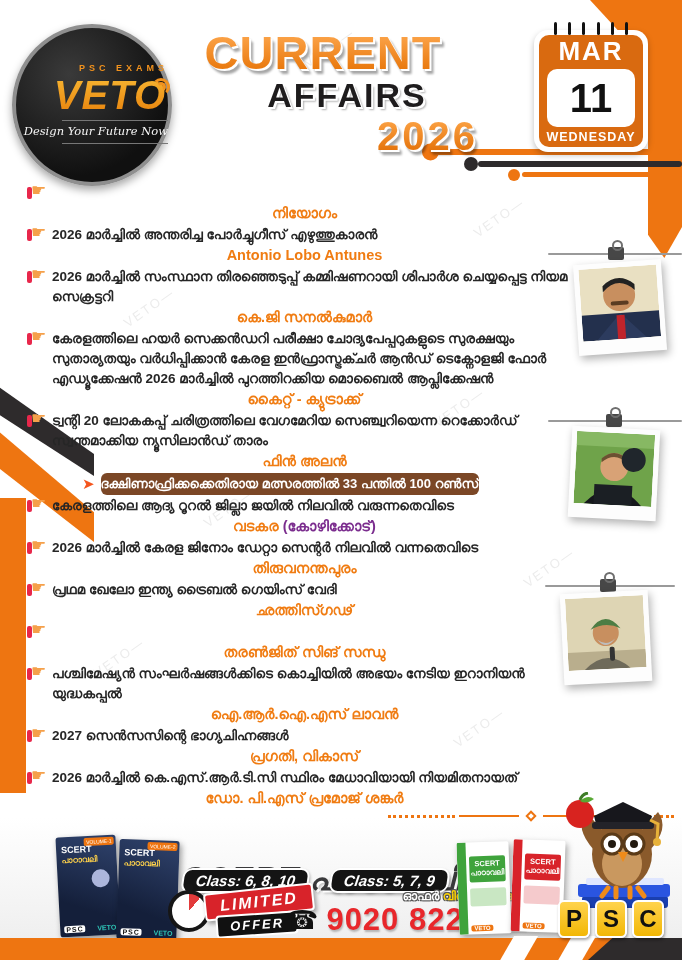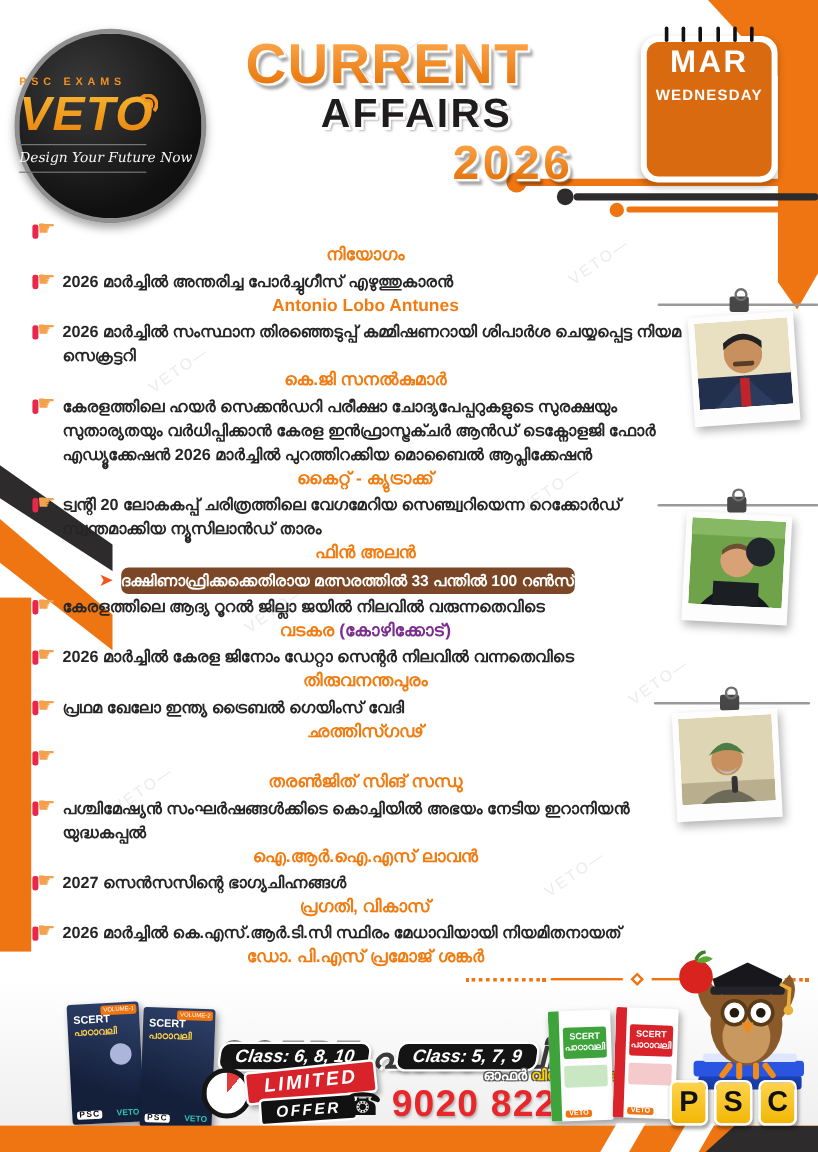--- a/index.html
+++ b/index.html
@@ -24,21 +24,21 @@
   .hl1 .dot { width:17px; height:17px; background:#ee7511; }
   .hl2 { left:478px; top:161px; width:204px; height:6px; background:#2e2b2c; }
   .hl2 .dot { width:14px; height:14px; background:#2e2b2c; }
   .hl3 { left:522px; top:172px; width:160px; height:5px; background:#ee7511; }
   .hl3 .dot { width:12px; height:12px; background:#ee7511; }
 
   
   .logo { position:absolute; left:12px; top:24px; width:160px; height:162px; border-radius:50%;
           background:radial-gradient(circle at 35% 30%, #3a3a3a, #101010 70%);
           border:4px solid #8f8f8f; box-shadow:0 4px 8px rgba(0,0,0,.35);
-          display:flex; flex-direction:column; align-items:flex-start; justify-content:center; }
+          display:flex; flex-direction:column; align-items:flex-end; justify-content:center; }
   .logo-top { color:#f2921d; font-size:9px; letter-spacing:4px; font-weight:bold; margin-bottom:2px; }
   .logo-name-row { position:relative; display:flex; align-items:center; }
   .logo-name { font-size:40px; font-weight:900; letter-spacing:1px; font-style:italic;
                background:linear-gradient(180deg,#f7b733,#e8820c);
                -webkit-background-clip:text; background-clip:text; color:transparent; line-height:1; }
   .wifi-arcs { position:relative; width:30px; height:30px; margin-left:-28px; }
   .wifi-arcs span { position:absolute; border:3px solid #f2921d; border-left-color:transparent;
                     border-bottom-color:transparent; border-radius:50%; }
   .wifi-a1 { width:10px; height:10px; right:2px; top:2px; }
   .wifi-a2 { width:18px; height:18px; right:-2px; top:-2px; }
@@ -241,20 +241,23 @@
     <div class="staples">
         <i></i>
         <i></i>
         <i></i>
         <i></i>
         <i></i>
         <i></i>
       </div>
     <div class="cal-inner">
       <div class="cal-month">MAR</div>
+      <div class="cal-day-box">
+          <div class="cal-day">11</div>
+        </div>
       <div class="cal-weekday">WEDNESDAY</div>
     </div>
   </div>
 
   <div class="stripe-black"></div>
   <div class="stripe-orange"></div>
   <div class="bar-left"></div>
 
   <div class="wire" style="left:548px; top:253px; width:134px;"></div>
   <div class="clip" style="left:608px; top:247px;"></div>

